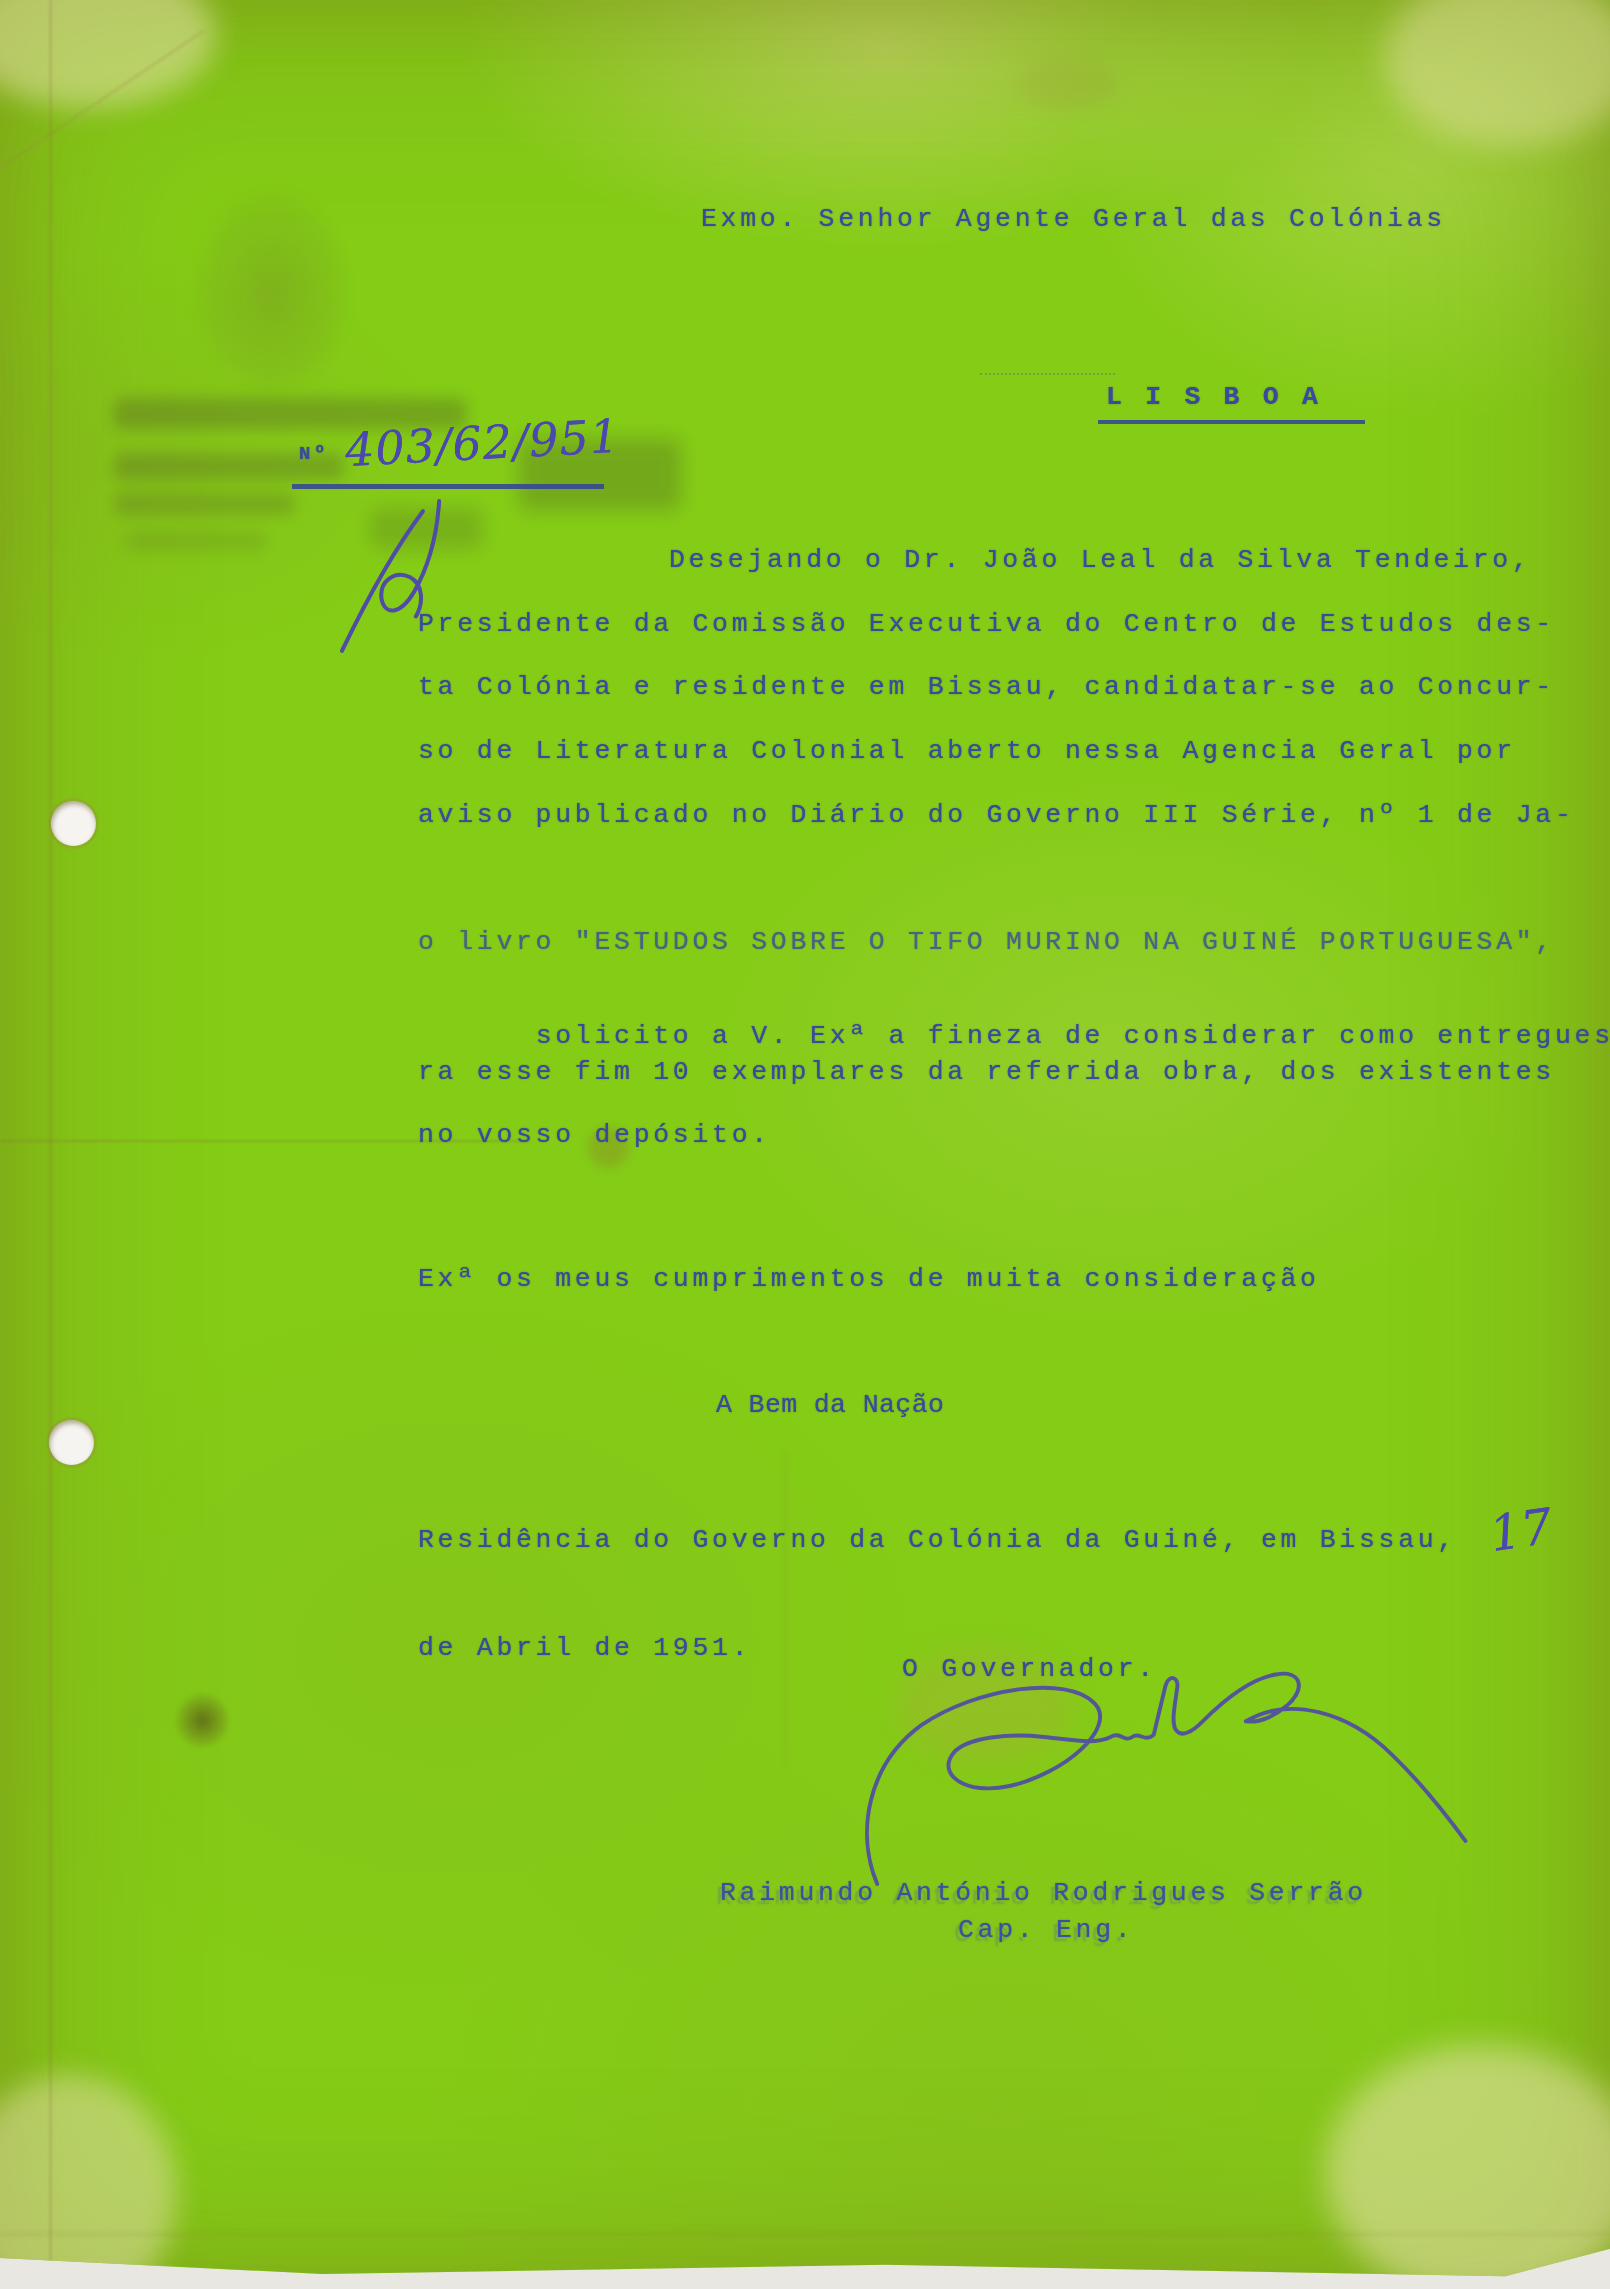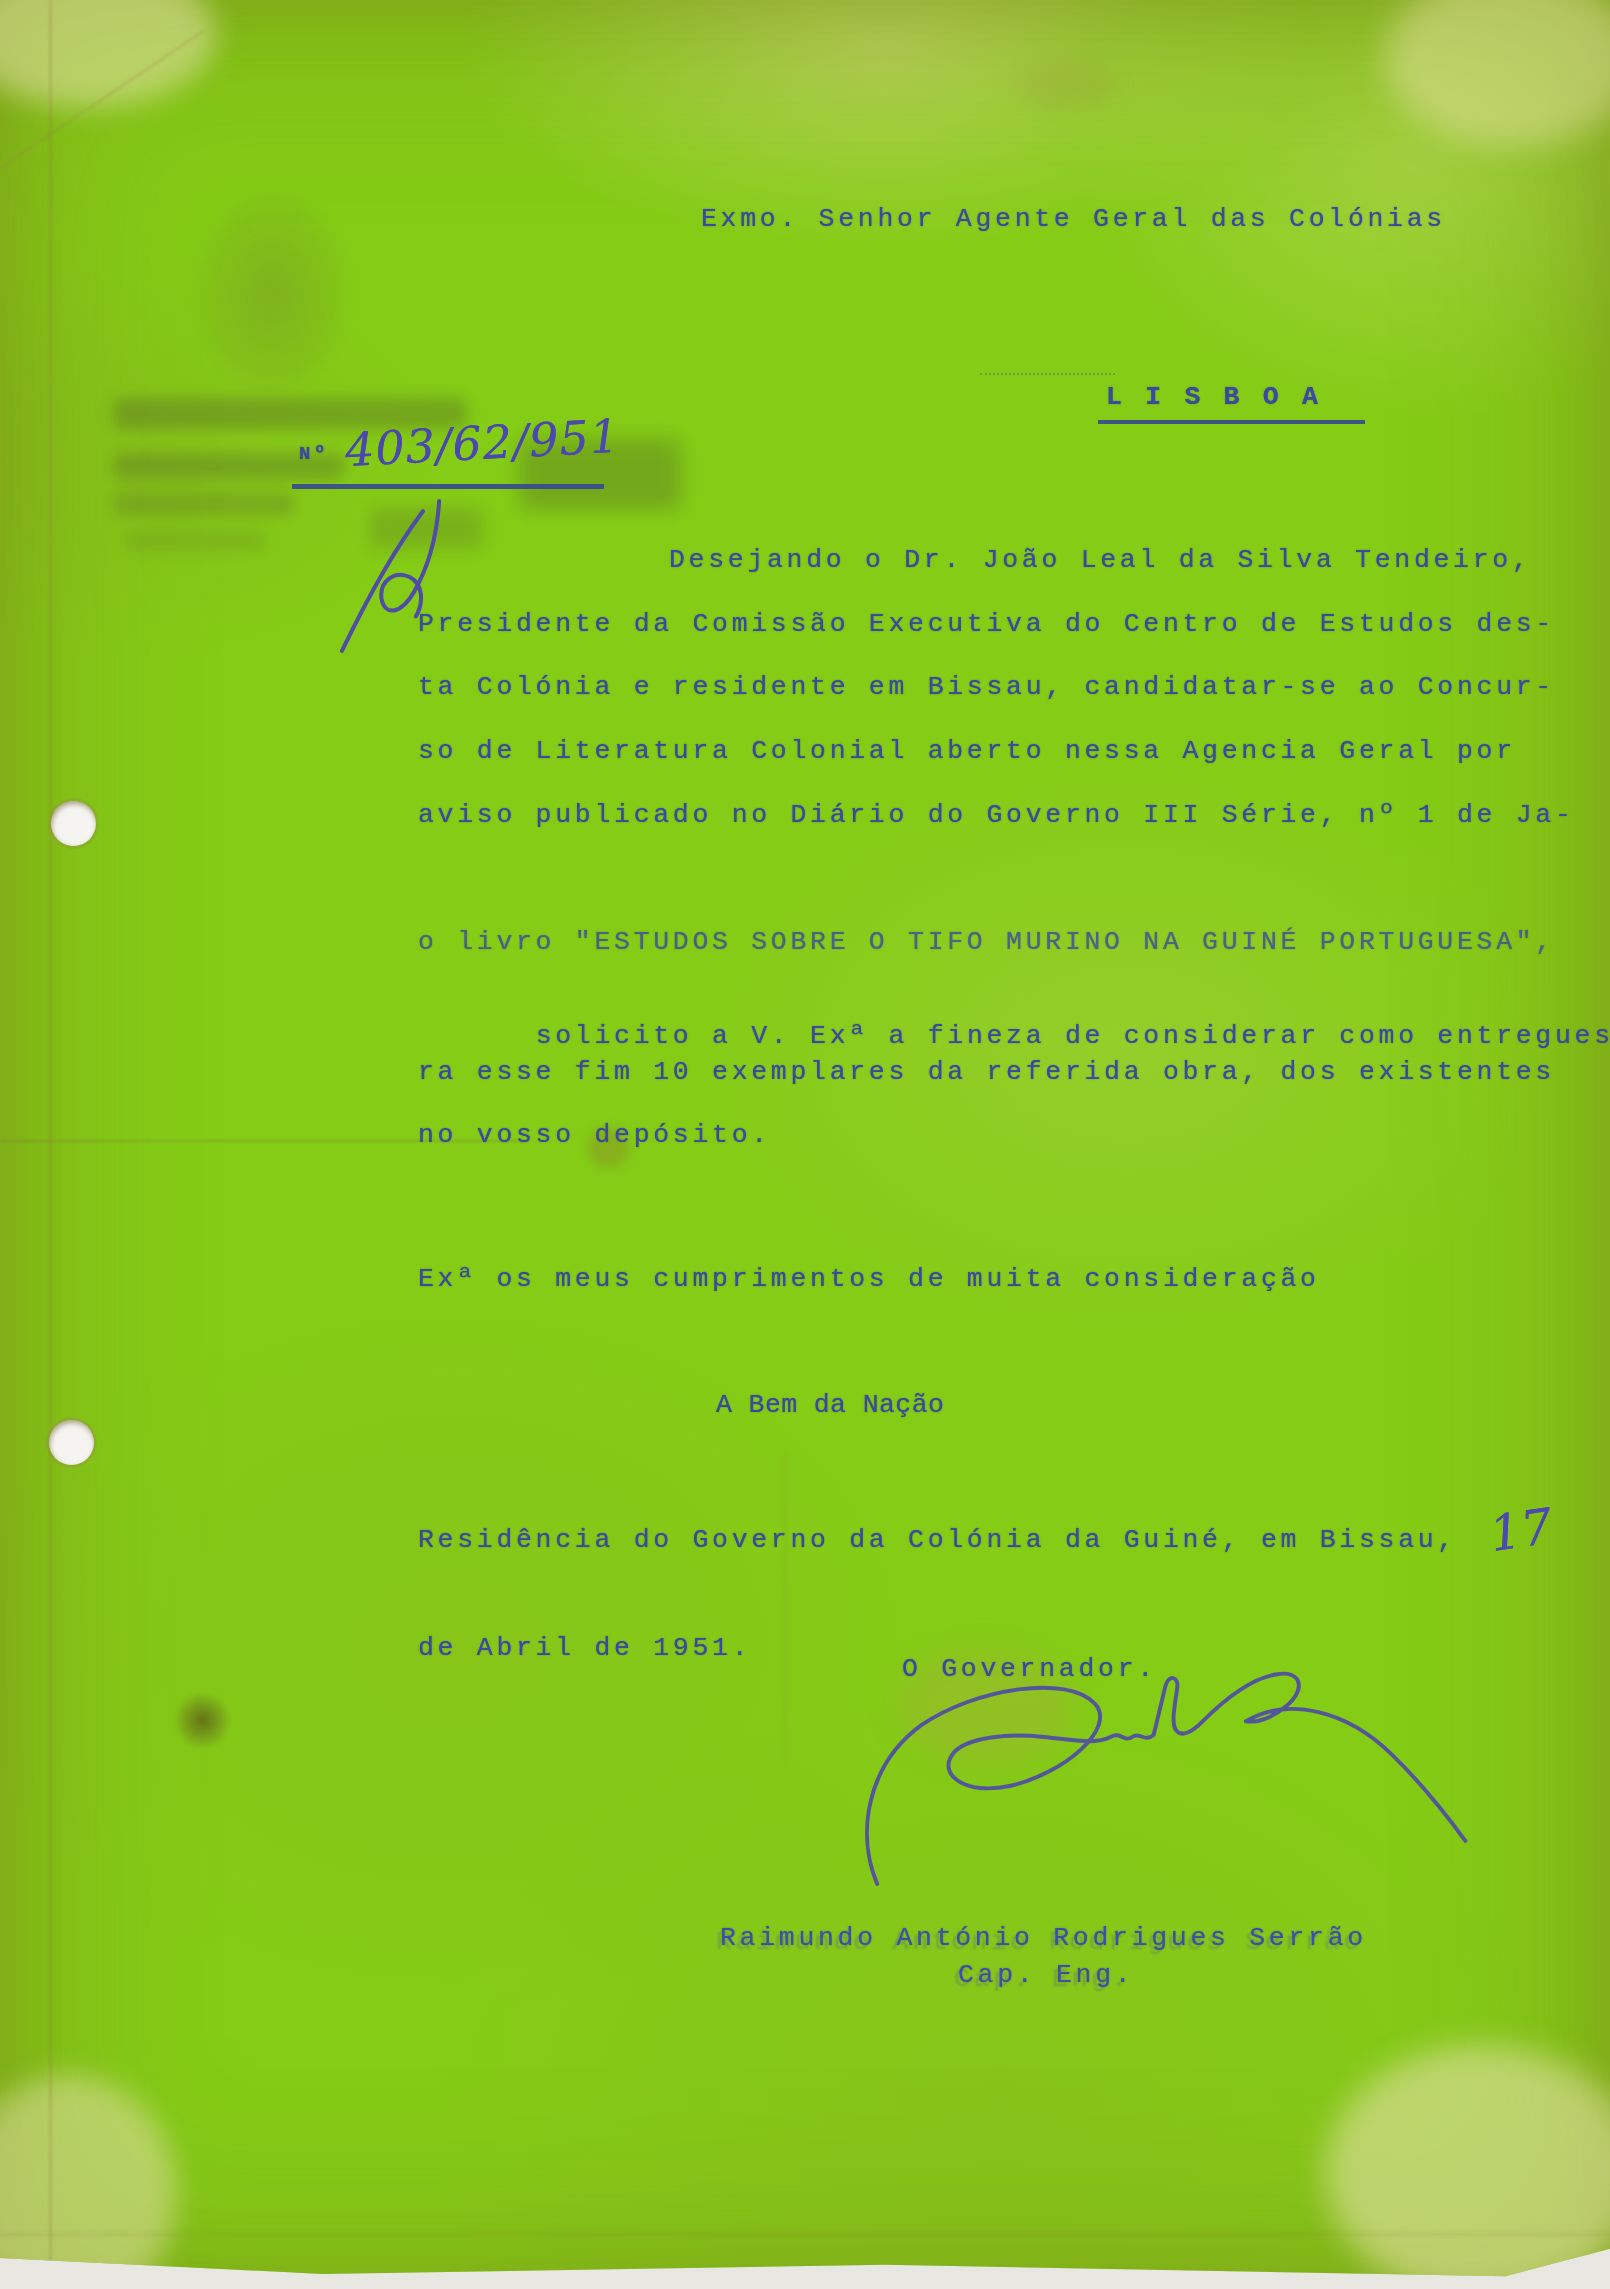--- a/index.html
+++ b/index.html
@@ -16,21 +16,21 @@
      radial-gradient(627px 421px at 70% 46%, rgba(232,216,150,.16), transparent 70%),
      radial-gradient(804px 588px at 62% 92%, rgba(158,128,60,.10), transparent 72%);}
   .vignette{box-shadow:inset 0 0 186px 29px rgba(122,93,32,.30), inset 0 0 59px 7.8px rgba(122,93,32,.15);}
   .patch{position:absolute;pointer-events:none;border-radius:50%;}
   .crease{position:absolute;pointer-events:none;}
   .typed{position:absolute;font-size:26.5px;letter-spacing:3.7px;color:#3a4a9c;white-space:pre;
          text-shadow:0 0 1.3px rgba(46,60,140,.75);filter:blur(0.2px);}
   .ls0{letter-spacing:0.4px;}
   .faded{opacity:.8;filter:blur(0.5px);}
   .bold{font-weight:bold;}
-  .stamped{color:#3c50a6;text-shadow:-3.9px 3.9px 2px rgba(62,80,168,.30),0 0 1.5px rgba(46,60,140,.6);filter:blur(0.4px);margin-top:45px;}
+  .stamped{color:#3c50a6;text-shadow:-3.9px 3.9px 2px rgba(62,80,168,.30),0 0 1.5px rgba(46,60,140,.6);filter:blur(0.4px);}
   .hand{position:absolute;font-family:"DejaVu Serif",serif;font-style:italic;color:#4b48b0;
         text-shadow:0 0 0.6px rgba(70,64,172,.8);}
   .uline{position:absolute;background:#32429a;opacity:.85;filter:blur(0.3px);}
   .hole{position:absolute;width:45px;height:45px;border-radius:50%;background:#f5f4f0;
         box-shadow:inset 1px 2.9px 4.9px rgba(92,72,30,.45), 0 0 0 2.9px rgba(158,133,74,.28);}
   .smudge{position:absolute;pointer-events:none;background:rgba(66,59,42,.26);filter:blur(6.9px);border-radius:9.8px;}
   svg.ink{position:absolute;overflow:visible;}
   svg.ink path{fill:none;stroke:#4f4da6;stroke-linecap:round;stroke-linejoin:round;}
 </style>
 </head>

